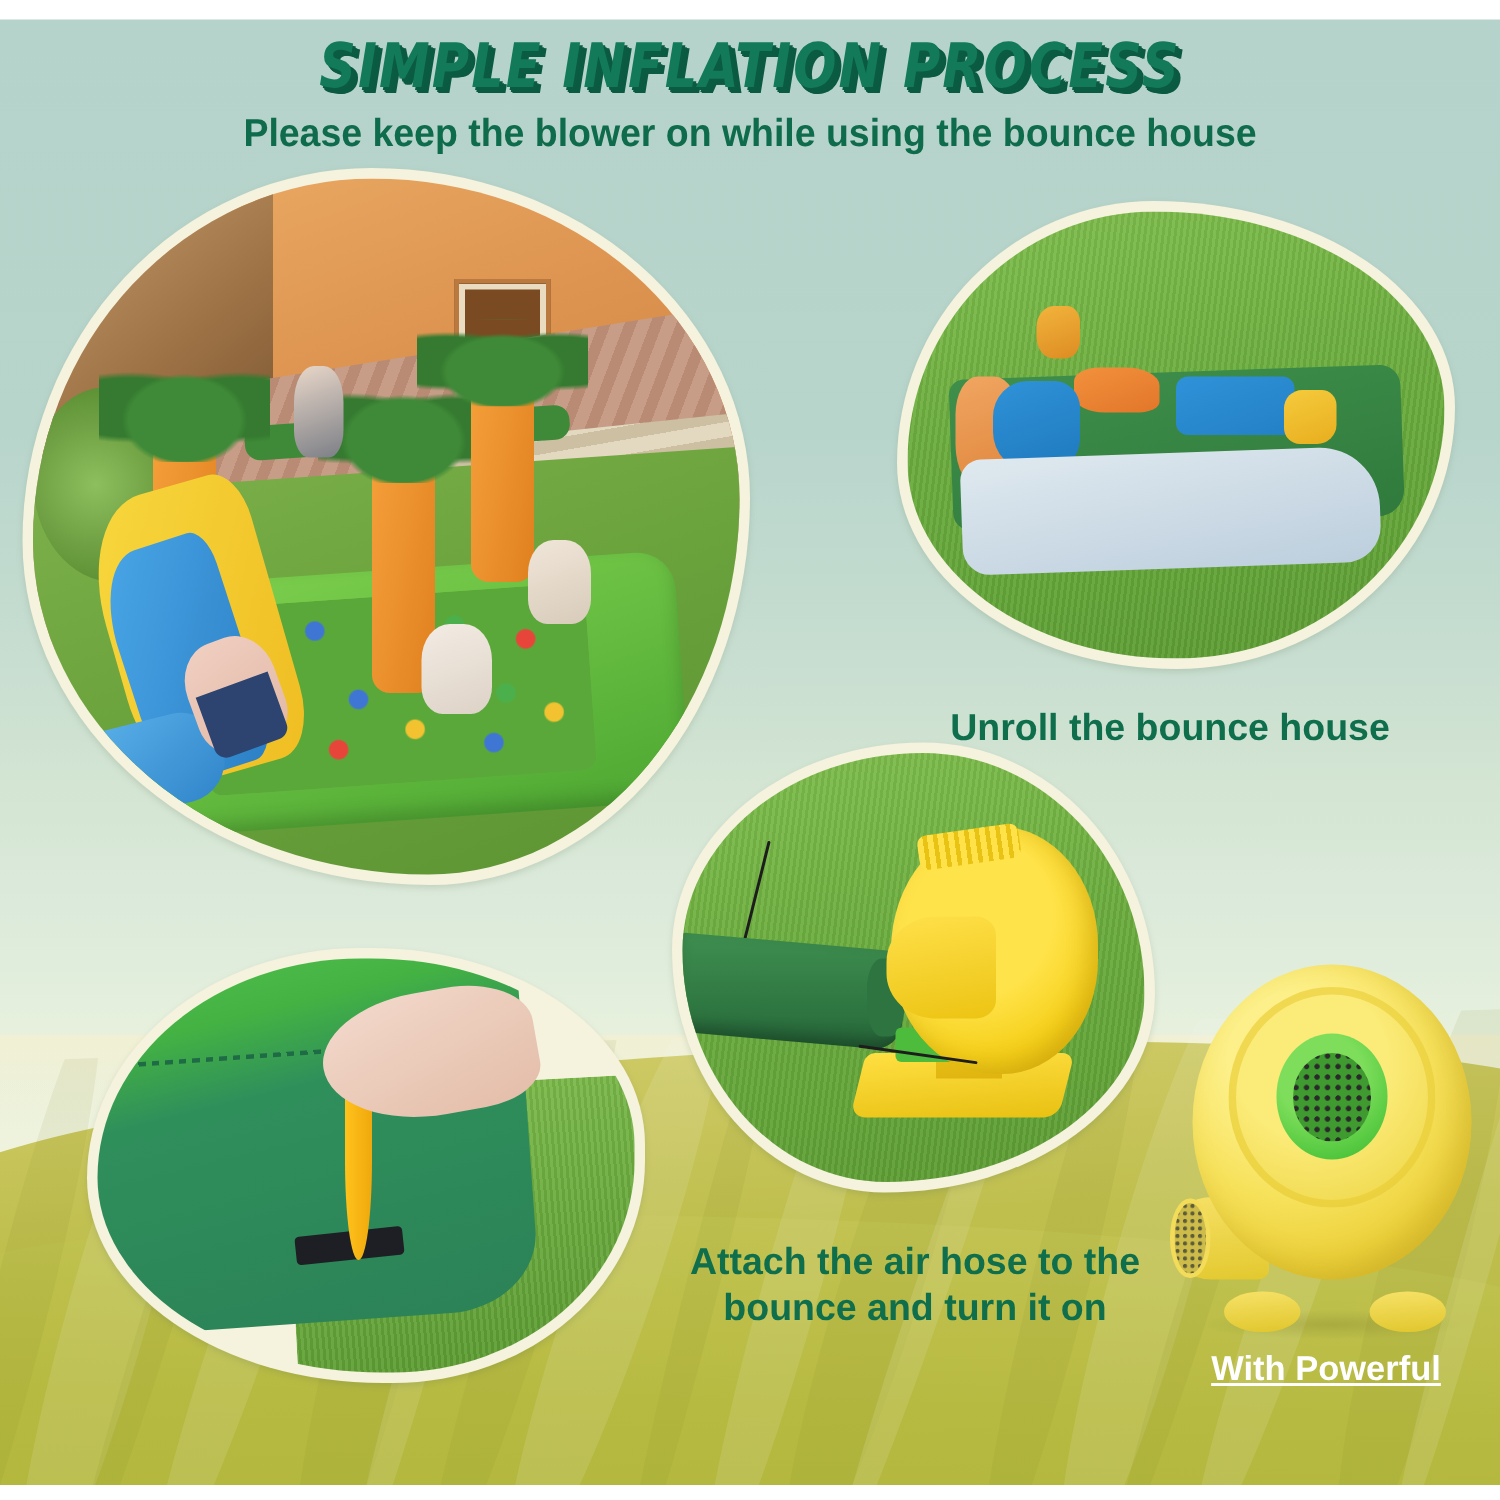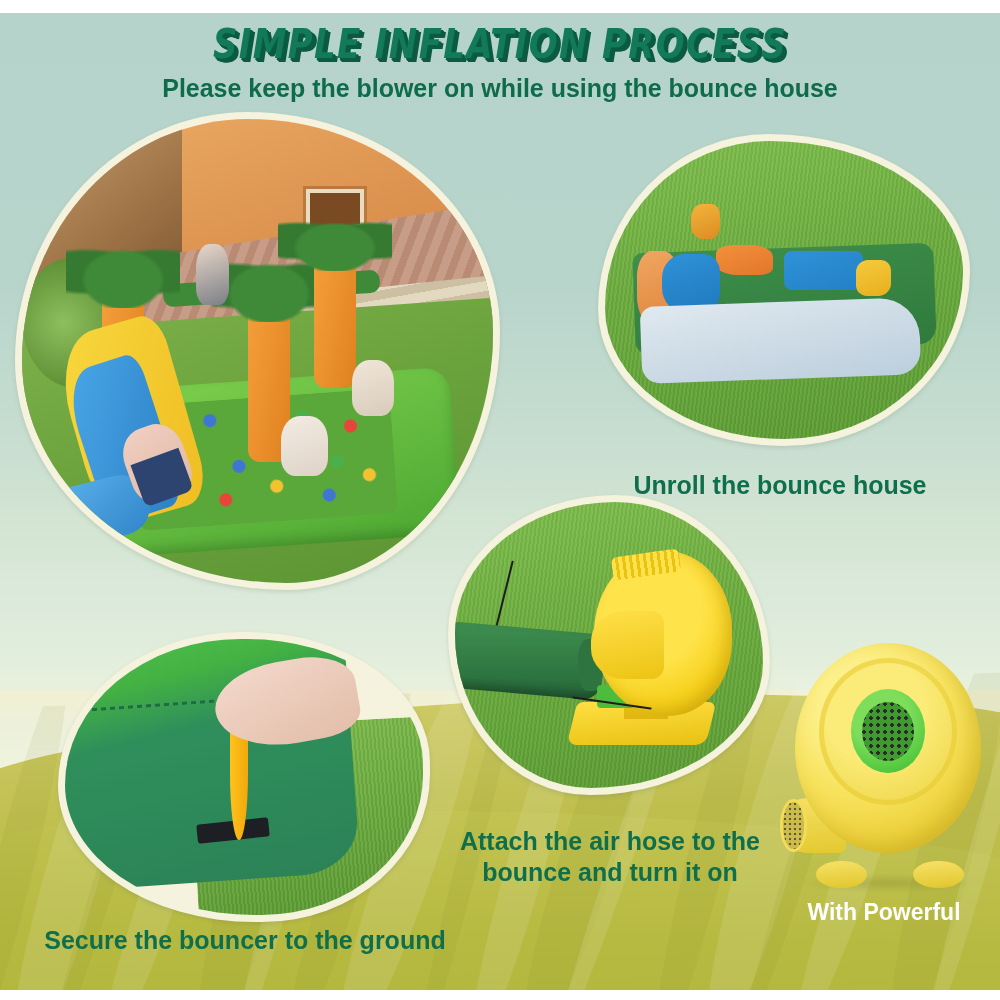--- a/index.html
+++ b/index.html
@@ -118,21 +118,21 @@
     font-size: 25px;
     text-align: center;
     line-height: 1.22;
     font-family: "Liberation Sans", sans-serif;
   }
   #cap-unroll  { left: 570px; top: 450px; width: 420px; margin-top: 20px; }
   #cap-attach  { left: 400px; top: 806px; width: 420px; margin-top: 20px; }
   #cap-secure  { left: 10px;  top: 925px; width: 470px; }
   #cap-blower  {
     left: 770px; top: 898px; width: 228px;
-    color: #ffffff; font-size: 23px;
+    color: #ffffff; font-size: 23px; text-decoration: underline;
   }
 
   
   .cloud {
     position: absolute;
     background: #f5f2dd;
     filter: drop-shadow(0 2px 2px rgba(90,110,80,.18));
   }
   .cloud .inner {
     position: absolute;
@@ -569,21 +569,20 @@
         <div class="grass4"></div>
         <div class="bnc-wall"></div>
         <div class="seam"></div>
         <div class="strap"></div>
         <div class="stake"></div>
         <div class="stake-head"></div>
         <div class="hand"></div>
       </div>
     </div>
   </div>
-  <div class="caption" id="cap-secure">Secure the bouncer to the ground</div>
 
   <div id="prodblower">
     <div class="pb-shadow"></div>
     <div class="pb-foot" id="pbf1"></div>
     <div class="pb-foot" id="pbf2"></div>
     <div class="pb-snout"></div>
     <div class="pb-outer">
       <div class="pb-ring"></div>
       <div class="pb-green"></div>
       <div class="pb-mesh"></div>

